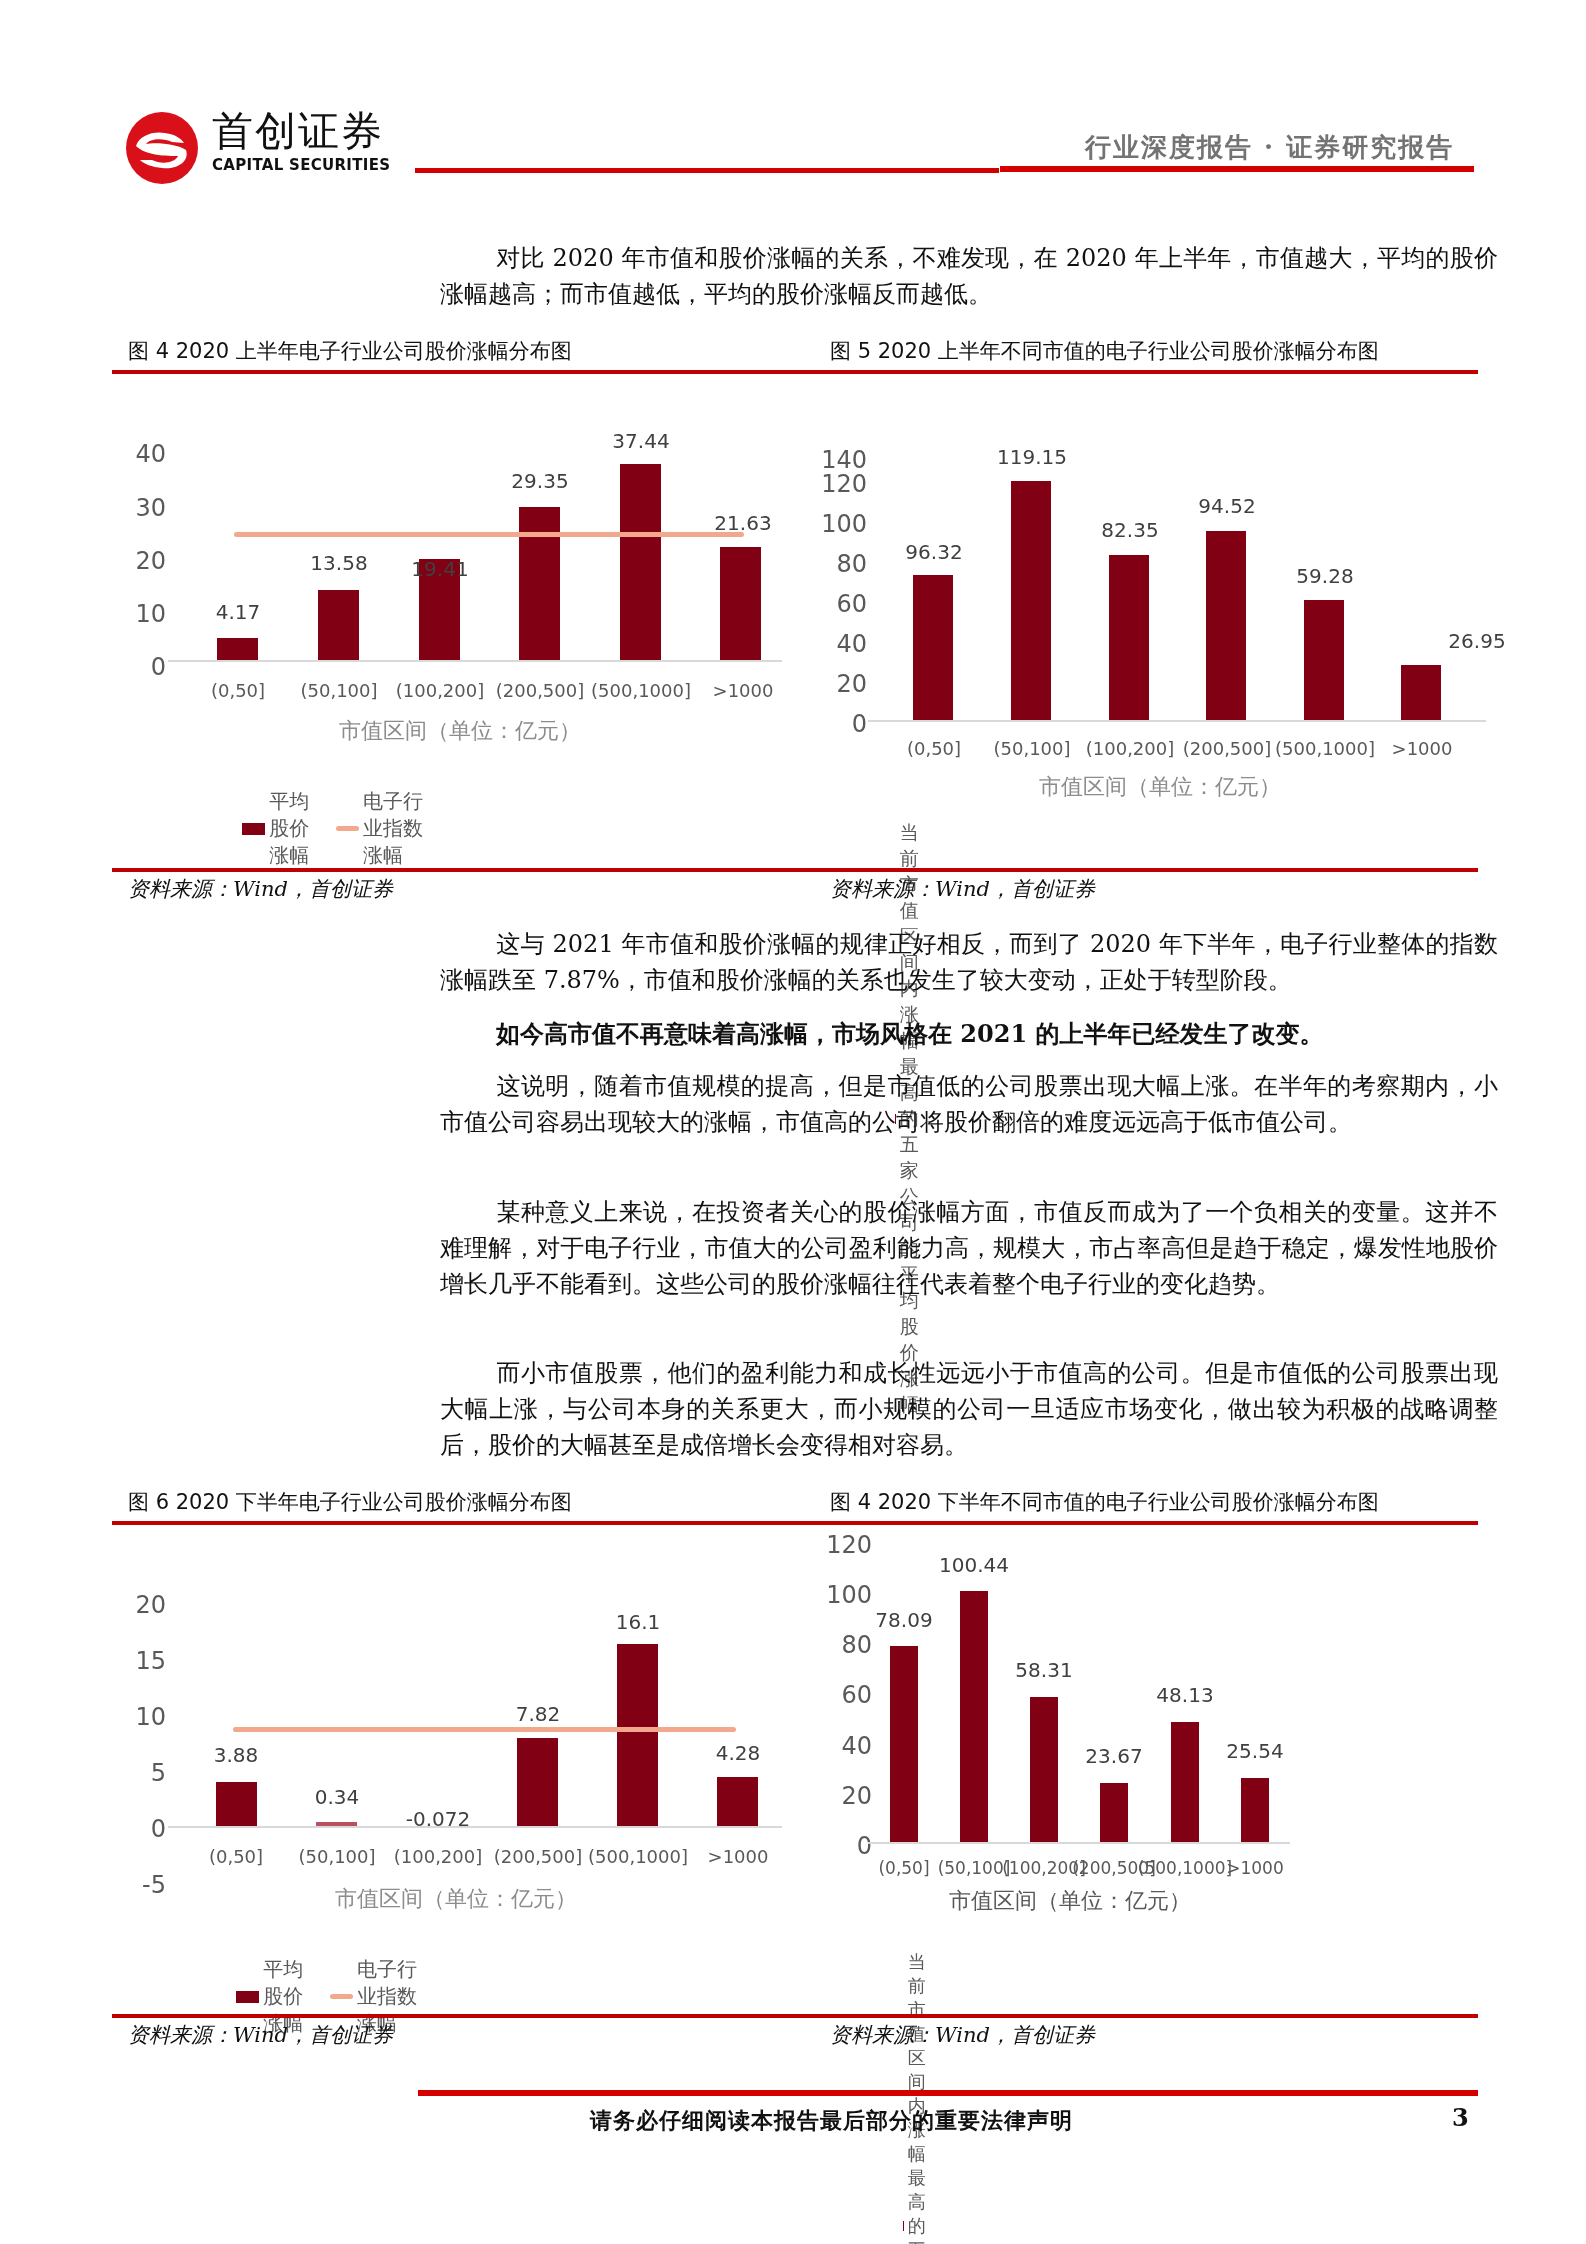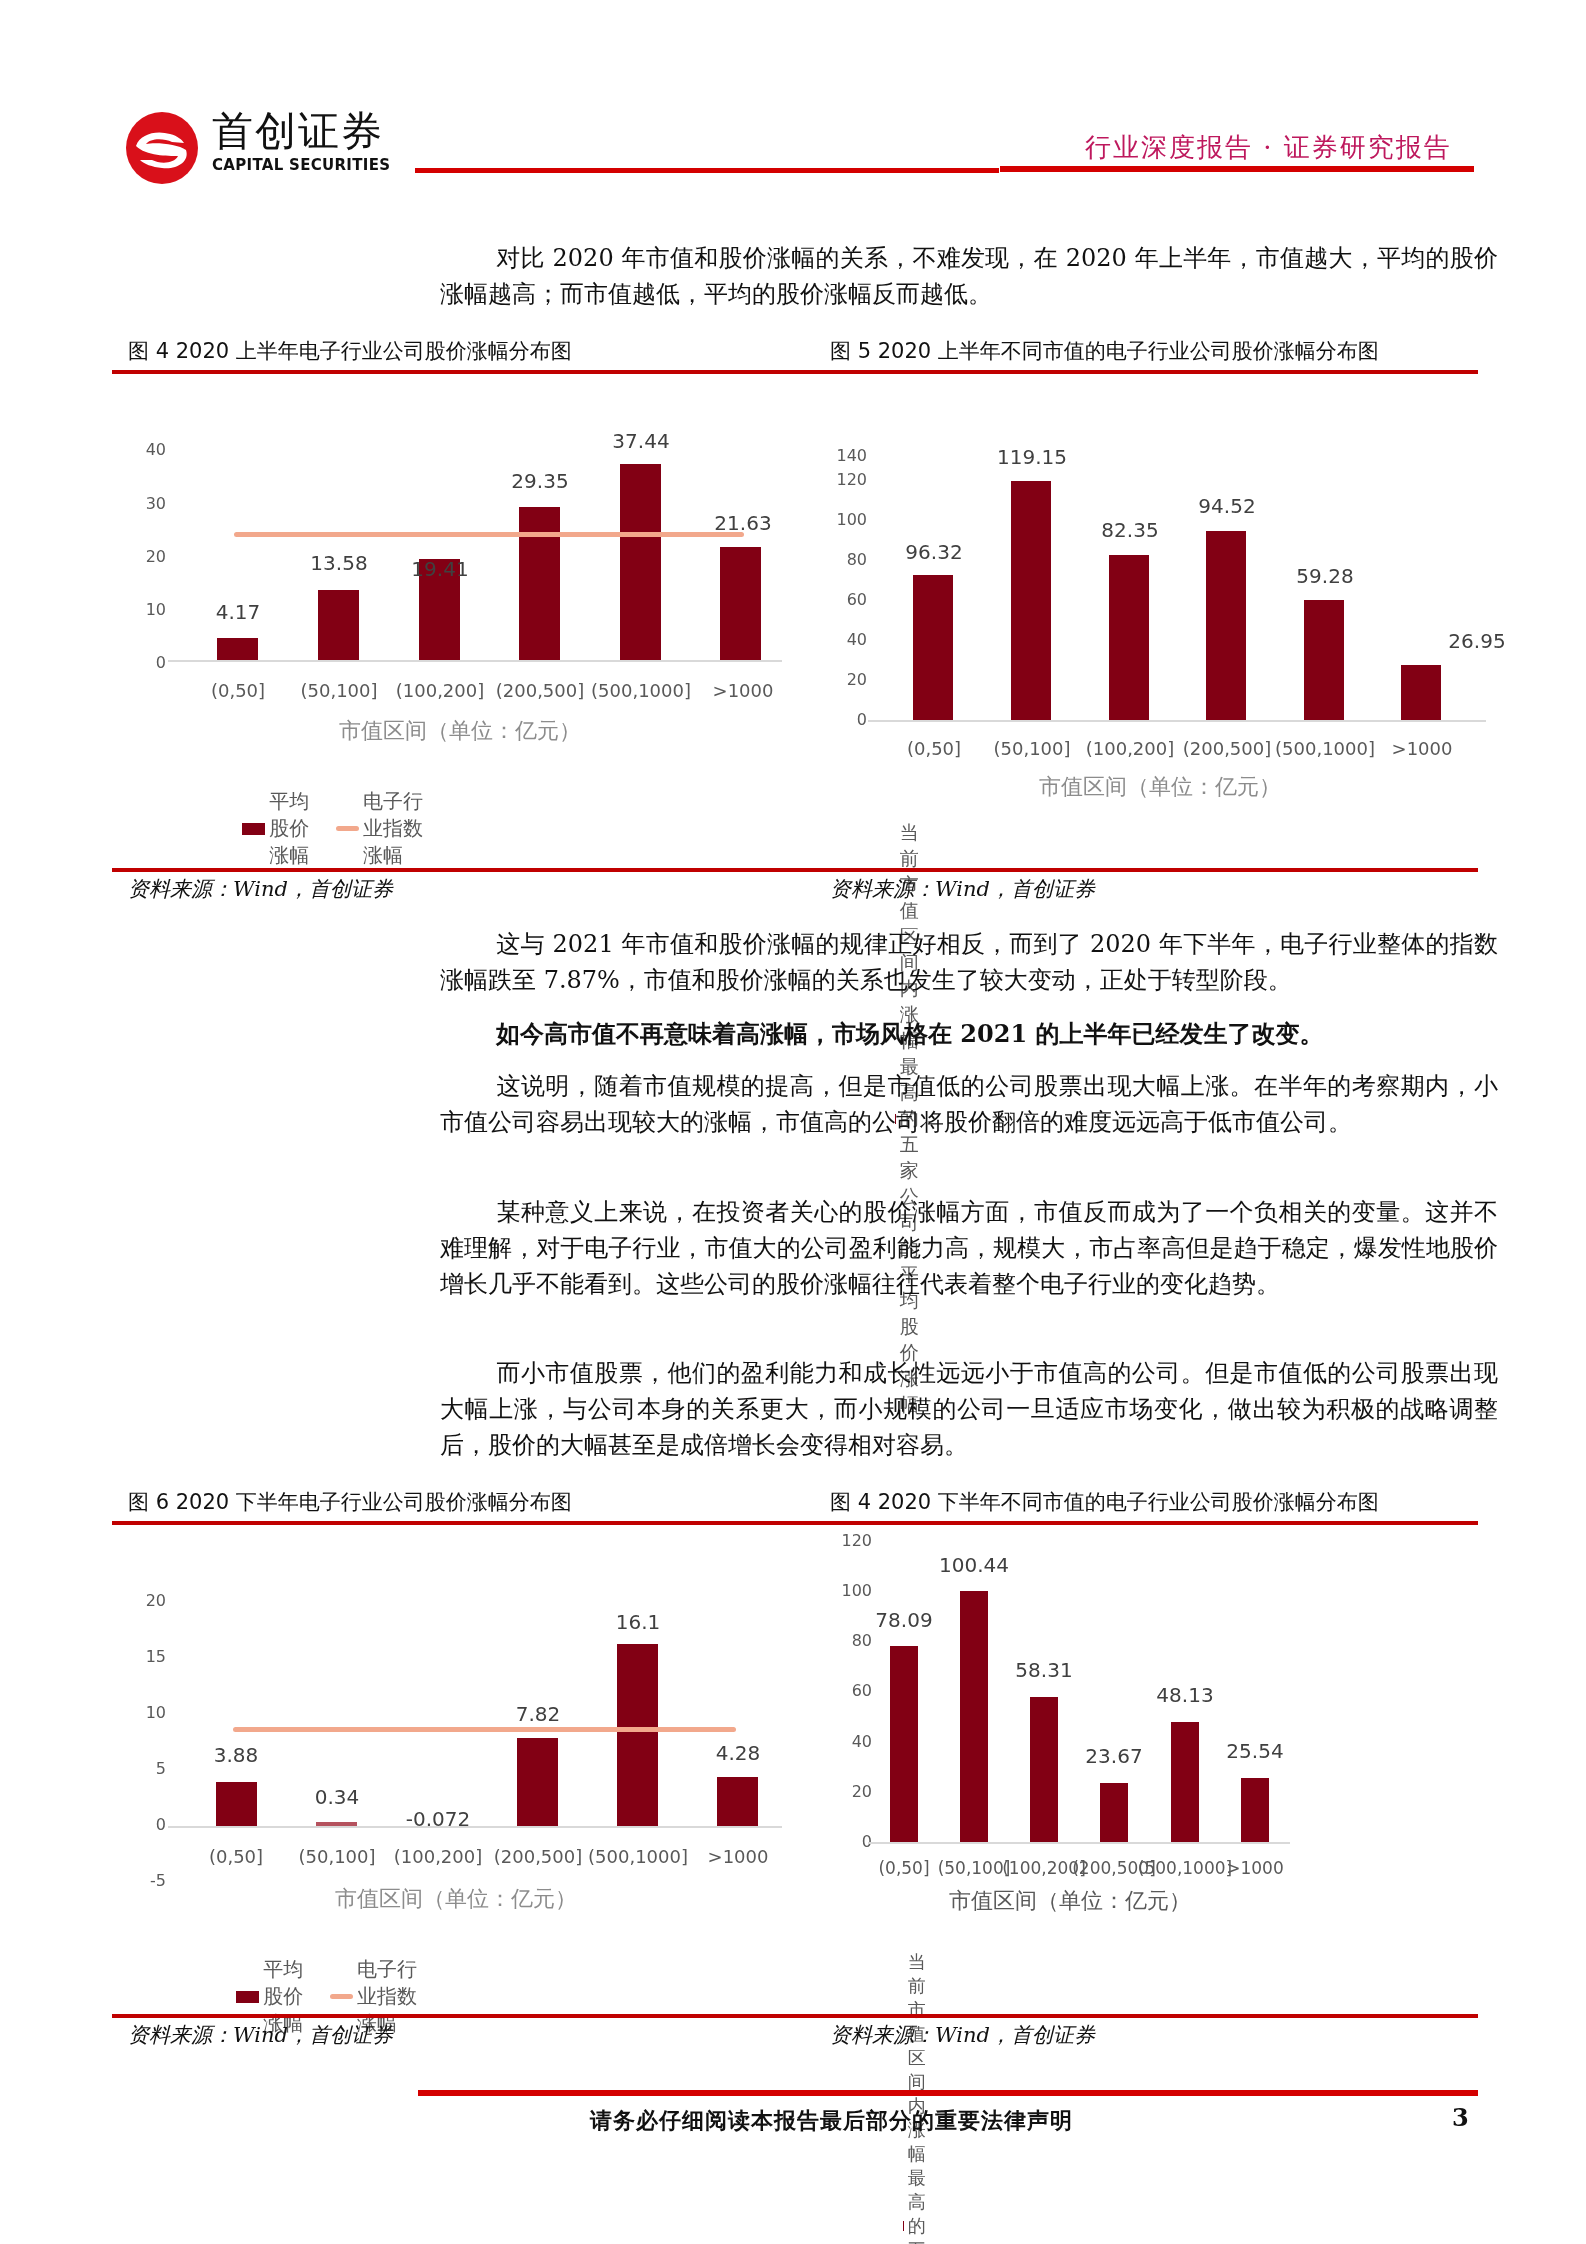--- a/index.html
+++ b/index.html
@@ -6,33 +6,33 @@
   body { width:1586px; height:2244px; position:relative; overflow:hidden;
          font-family:"DejaVu Serif", serif; color:#111; }
   .logo-circle { position:absolute; left:126px; top:112px; width:72px; height:72px; border-radius:50%;
                  background:#d9101a; overflow:hidden; }
   .logo-circle .s { position:absolute; left:0; top:0; width:72px; height:72px; }
   .logo-cn { position:absolute; left:212px; top:108px; font-family:"DejaVu Sans", sans-serif; font-weight:normal;
              font-size:41px; letter-spacing:2px; color:#111; line-height:46px; }
   .logo-en { position:absolute; left:212px; top:156px; font-family:"DejaVu Sans", sans-serif; font-weight:bold;
              font-size:15px; letter-spacing:0.3px; color:#111; line-height:18px; }
   .header-line-left { position:absolute; left:415px; top:168px; width:584px; height:5px; background:#d40000; }
-  .header-title { position:absolute; left:1085px; top:130px; font-size:26px; font-weight:normal; letter-spacing:2px; line-height:34px; color:#be185d; }
+  .header-title { position:absolute; left:1085px; top:130px; font-size:26px; font-weight:bold; letter-spacing:2px; line-height:34px; color:#737373; }
   .header-line-right { position:absolute; left:1000px; top:166px; width:474px; height:6px; background:#d40000; }
 
   .para { position:absolute; left:440px; width:1058px; font-size:24px; line-height:36px; color:#111; text-align:justify; }
   .para .indent { display:inline-block; width:56px; }
   .bold { font-weight:bold; }
 
   .fig-title { position:absolute; font-family:"DejaVu Sans", sans-serif; font-size:21px; line-height:26px; color:#111; }
   .rule { position:absolute; height:4px; background:#c00000; }
   .source { position:absolute; font-family:"DejaVu Serif", serif; font-style:italic; font-size:21px; line-height:26px; color:#111; }
 
   .chart { position:absolute; font-family:"DejaVu Sans", sans-serif; color:#595959; }
-  .ytick { position:absolute; font-size:16px; color:#595959; text-align:right; width:50px; }
+  .ytick { position:absolute; font-size:24px; color:#595959; text-align:right; width:50px; }
   .xtick { position:absolute; font-size:18px; color:#595959; text-align:center; width:110px; }
   .bar { position:absolute; background:#820014; }
   .vlabel { position:absolute; font-size:20px; color:#404040; text-align:center; width:110px; }
   .baseline { position:absolute; height:2px; background:#d9d9d9; }
   .idxline { position:absolute; height:5px; background:#f2a88c; border-radius:3px; }
   .xtitle { position:absolute; font-size:22px; color:#8c8c8c; text-align:center; }
   .legend { position:absolute; font-size:20px; color:#595959; display:flex; align-items:center; }
   .lg-bar { display:inline-block; width:54px; height:12px; background:#820014; margin-right:4px; }
   .lg-line { display:inline-block; width:54px; height:5px; background:#f2a88c; border-radius:3px; margin-right:4px; }
   .lg-sq { display:inline-block; width:10px; height:10px; background:#820014; margin-right:4px; }

